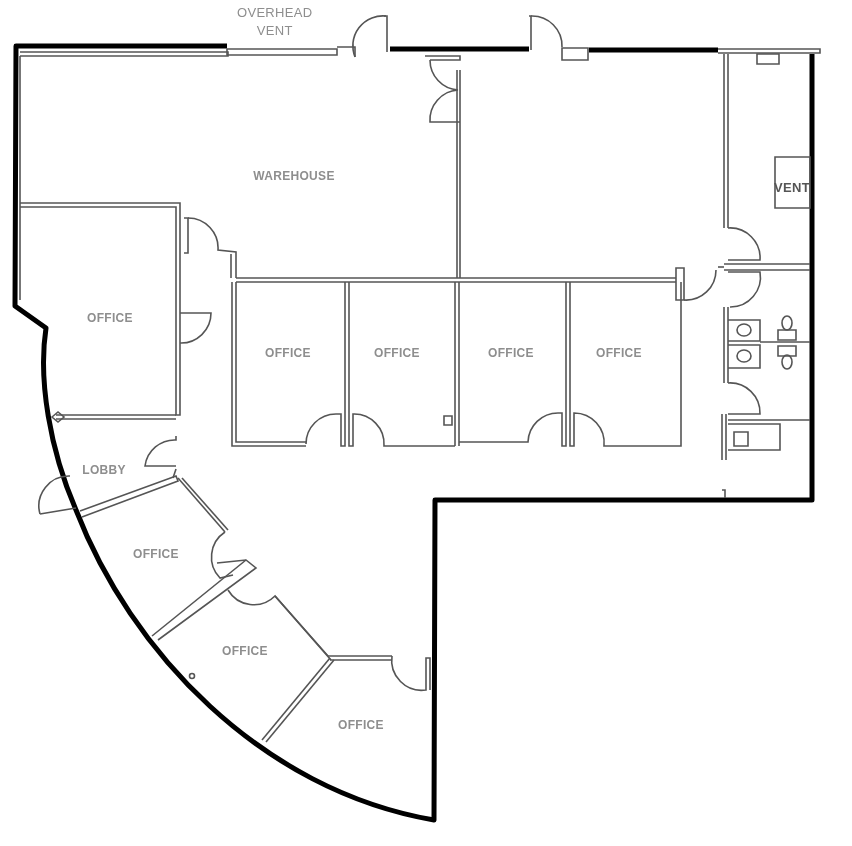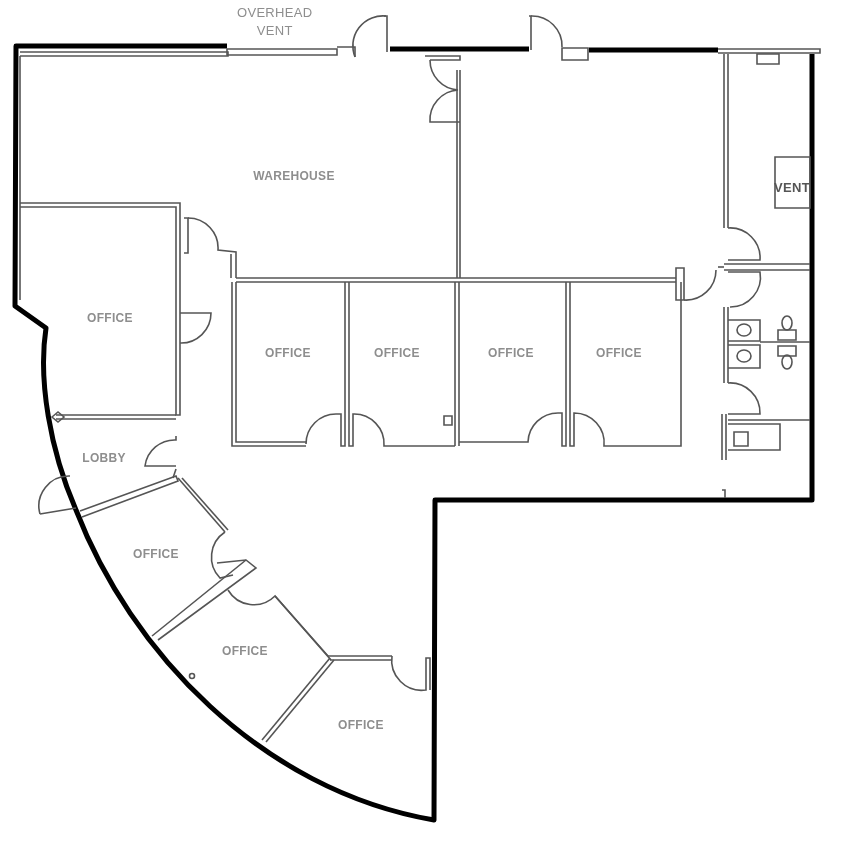--- a/index.html
+++ b/index.html
@@ -131,16 +131,16 @@
   <div>VENT</div>
 </div>
 <div class="label vent" style="left:792px; top:187px;">VENT</div>
 
 <div class="label" style="left:294px; top:176px;">WAREHOUSE</div>
 <div class="label" style="left:110px; top:318px;">OFFICE</div>
 <div class="label" style="left:288px; top:353px;">OFFICE</div>
 <div class="label" style="left:397px; top:353px;">OFFICE</div>
 <div class="label" style="left:511px; top:353px;">OFFICE</div>
 <div class="label" style="left:619px; top:353px;">OFFICE</div>
-<div class="label" style="left:104px; top:458px;">LOBBY</div>
+<div class="label" style="left:104px; top:470px;">LOBBY</div>
 <div class="label" style="left:156px; top:554px;">OFFICE</div>
 <div class="label" style="left:245px; top:651px;">OFFICE</div>
 <div class="label" style="left:361px; top:725px;">OFFICE</div>
 
 </body></html>

